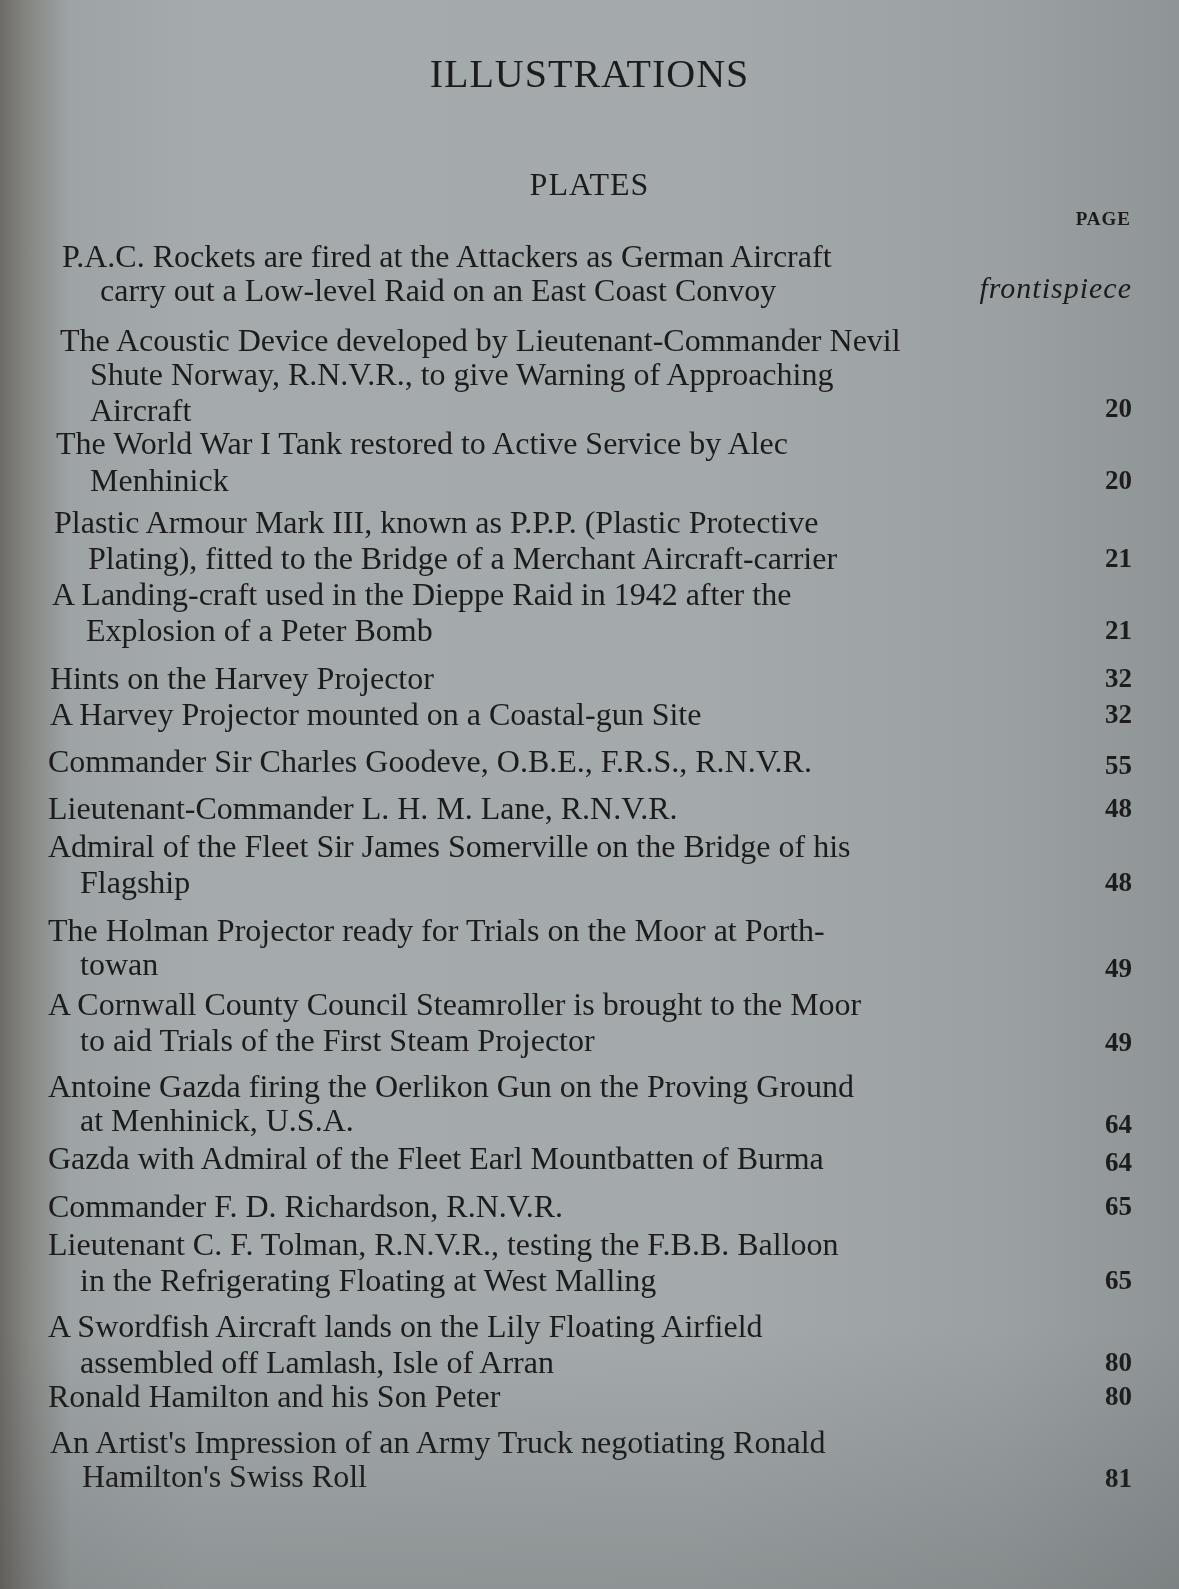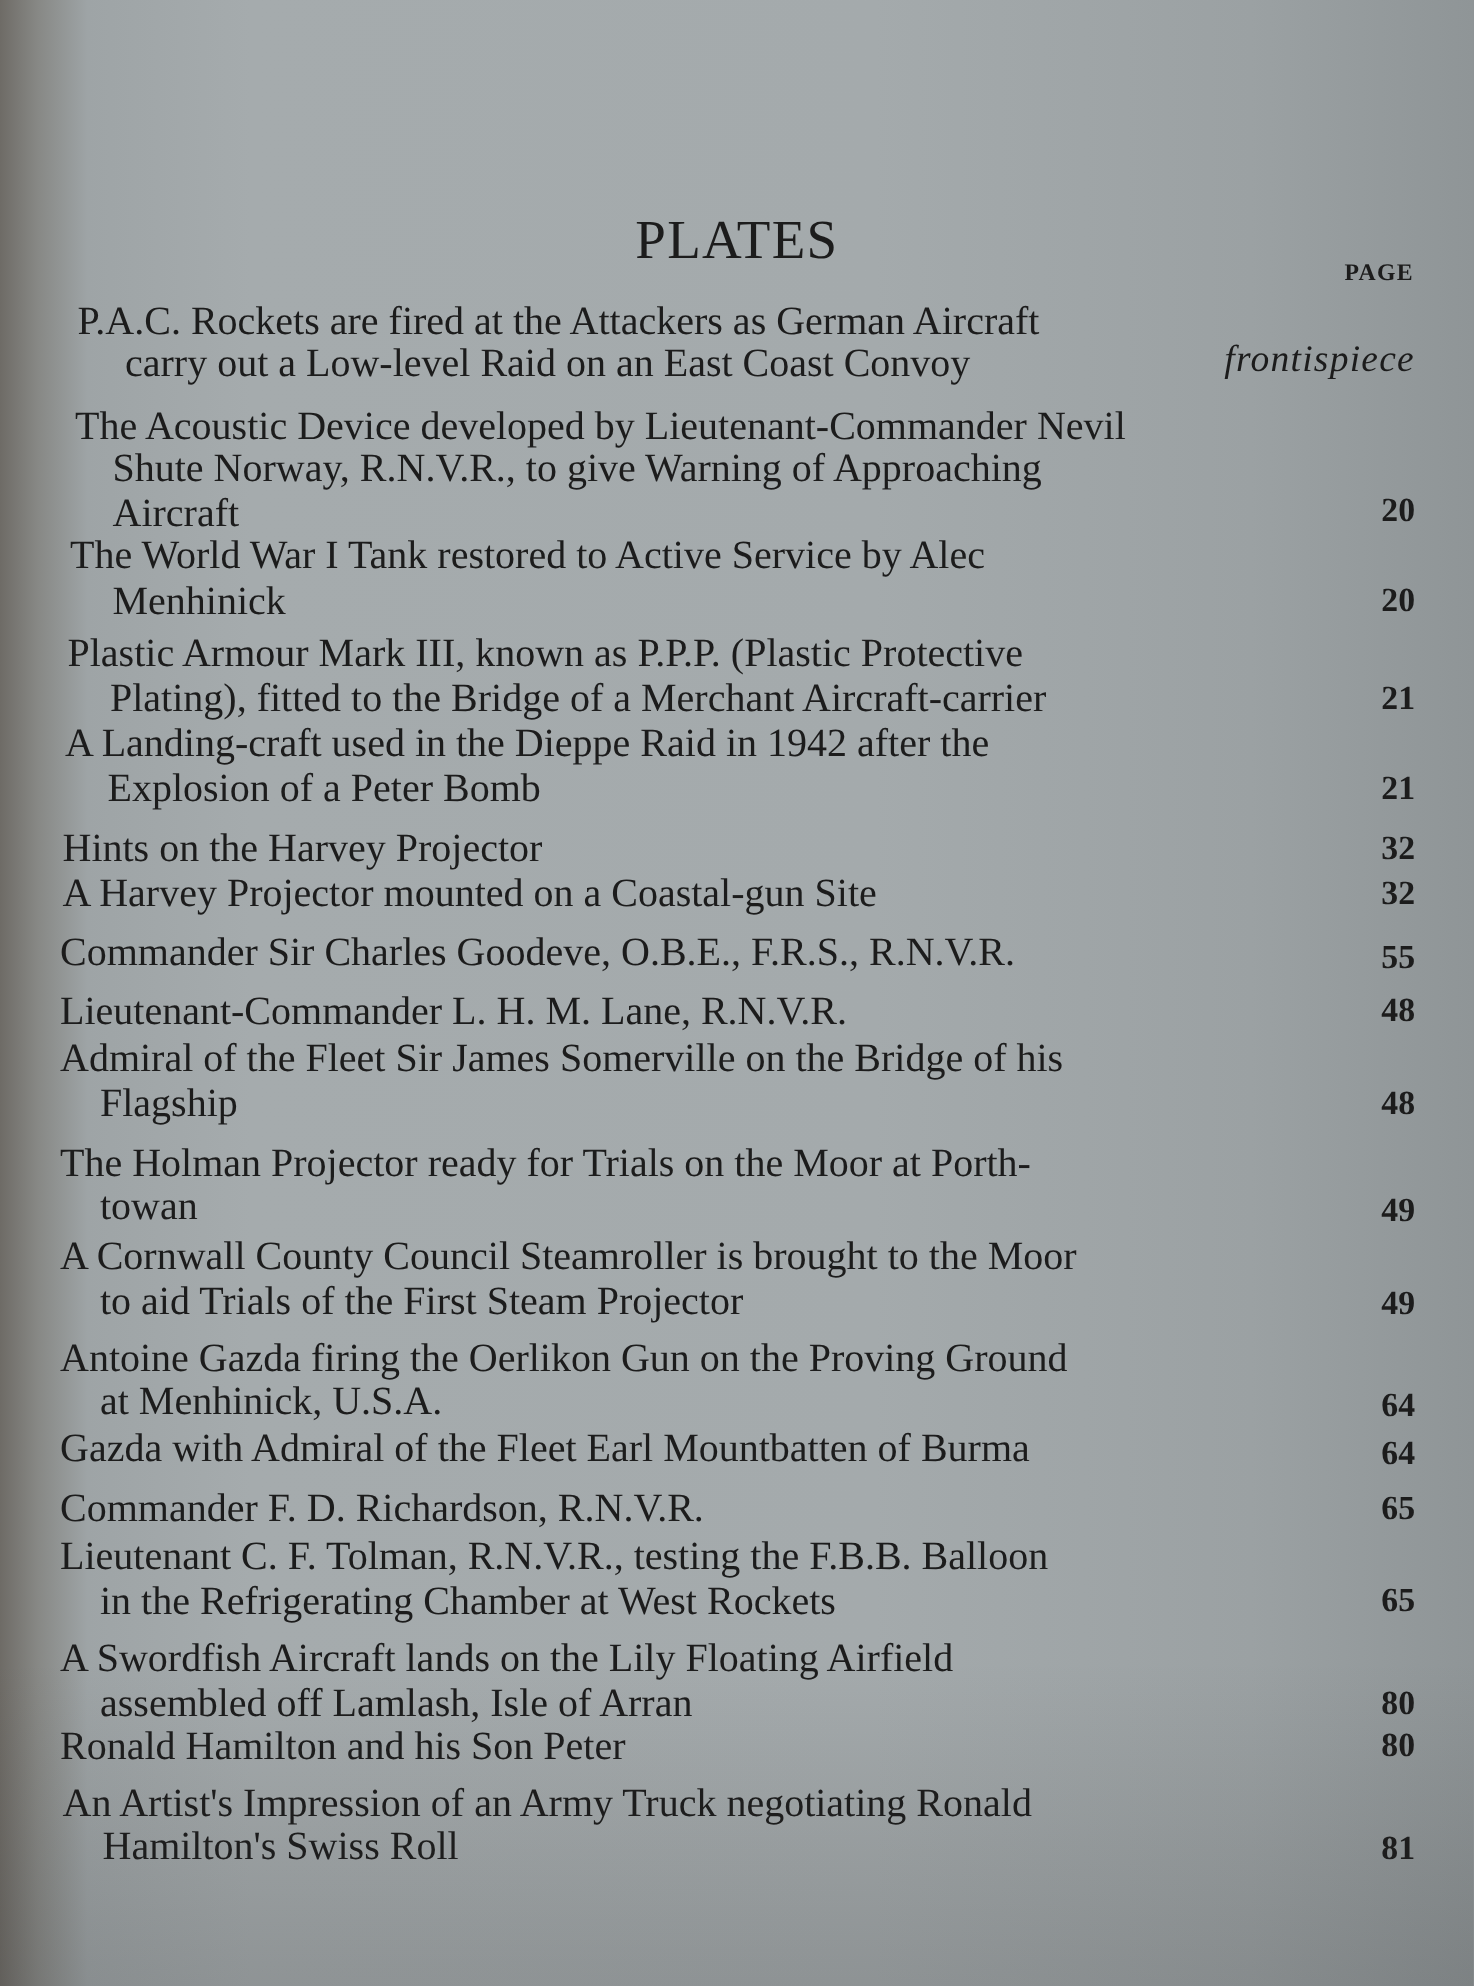--- a/index.html
+++ b/index.html
@@ -40,21 +40,21 @@
       letter-spacing: 1px;
       font-weight: normal;
       margin: 0;
     }
     .subtitle {
       position: absolute;
       top: 166px;
       left: 0;
       width: 1179px;
       text-align: center;
-      font-size: 44px;
+      font-size: 32px;
       letter-spacing: 1px;
       font-weight: normal;
       margin: 0;
     }
     .page-col-header {
       position: absolute;
       top: 208px;
       right: 48px;
       font-size: 19px;
       font-weight: bold;
@@ -92,20 +92,21 @@
       font-style: italic;
       font-weight: normal;
       font-size: 30px;
       letter-spacing: 1px;
     }
   </style>
 </head>
 <body>
 
 <div class="page">
+  <h1 class="title">ILLUSTRATIONS</h1>
   <h2 class="subtitle">PLATES</h2>
   <div class="page-col-header">PAGE</div>
 
   <div class="entries">
 
     <div class="entry" style="top:238px;left:62px;width:1070px;">
       <span class="line" style="top:0;">P.A.C. Rockets are fired at the Attackers as German Aircraft</span>
       <span class="line cont" style="top:34px;">carry out a Low-level Raid on an East Coast Convoy</span>
       <span class="pg italic" style="top:32px;">frontispiece</span>
     </div>
@@ -184,21 +185,21 @@
       <span class="pg" style="top:4px;">64</span>
     </div>
 
     <div class="entry" style="top:1188px;left:48px;width:1084px;">
       <span class="line" style="top:0;">Commander F. D. Richardson, R.N.V.R.</span>
       <span class="pg" style="top:0;">65</span>
     </div>
 
     <div class="entry" style="top:1226px;left:48px;width:1084px;">
       <span class="line" style="top:0;">Lieutenant C. F. Tolman, R.N.V.R., testing the F.B.B. Balloon</span>
-      <span class="line cont" style="top:36px;left:-6px;">in the Refrigerating Chamber at West Rockets</span>
+      <span class="line cont" style="top:36px;left:-6px;">in the Refrigerating Floating at West Malling</span>
       <span class="pg" style="top:36px;">65</span>
     </div>
 
     <div class="entry" style="top:1308px;left:48px;width:1084px;">
       <span class="line" style="top:0;">A Swordfish Aircraft lands on the Lily Floating Airfield</span>
       <span class="line cont" style="top:36px;left:-6px;">assembled off Lamlash, Isle of Arran</span>
       <span class="pg" style="top:36px;">80</span>
     </div>
 
     <div class="entry" style="top:1378px;left:48px;width:1084px;">

